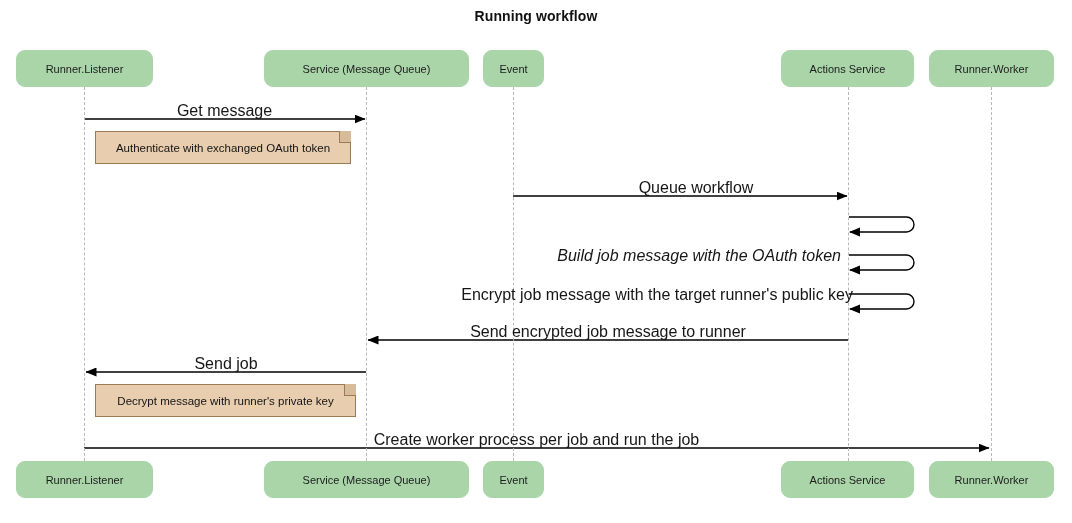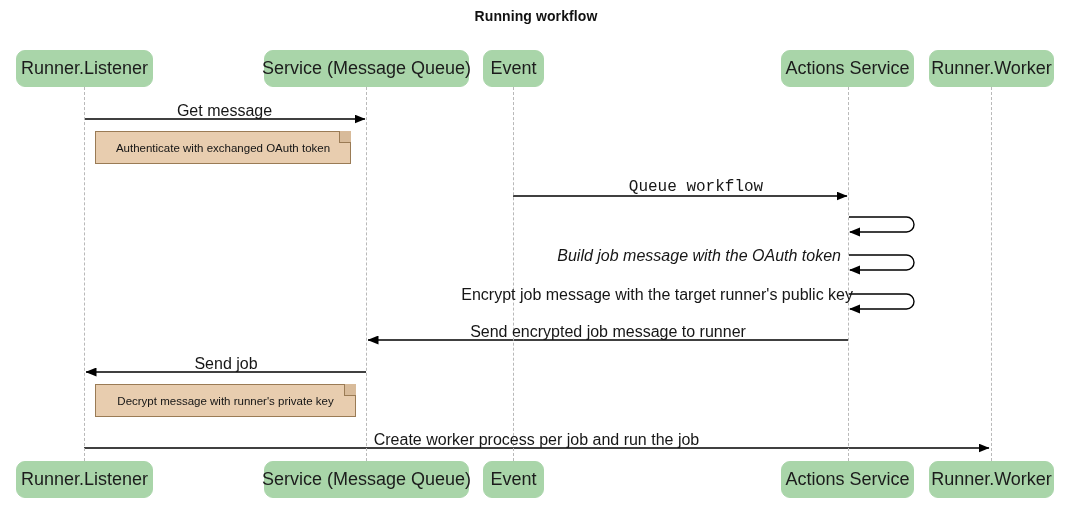--- a/index.html
+++ b/index.html
@@ -8,21 +8,21 @@
 
   #diagram{position:absolute;inset:0;width:1072px;height:523px;}
 
   .title{position:absolute;left:0;right:0;top:8px;text-align:center;
          font-size:14px;font-weight:bold;color:#111;letter-spacing:0.1px;}
 
   
   .plabel{position:absolute;box-sizing:border-box;
           background:#a9d5a9;border:1px solid #a9d5a9;border-radius:9px;
           display:flex;align-items:center;justify-content:center;
-          font-size:18px;color:#1c1c1c;white-space:nowrap;height:37px;}
+          font-size:11px;color:#1c1c1c;white-space:nowrap;height:37px;}
 
   
   .lifeline{position:absolute;width:0;border-left:1px dashed #b9b9b9;}
 
   
   svg.layer{position:absolute;left:0;top:0;width:1072px;height:523px;overflow:visible;}
 
   
   .msg{position:absolute;font-size:16px;color:#161616;white-space:nowrap;
        text-align:center;line-height:13px;}
@@ -92,21 +92,21 @@
     <div class="plabel" style="left: 264px; top: 50px; width: 205px;">Service (Message Queue)</div>
     <div class="plabel" style="left: 483px; top: 50px; width: 61px;">Event</div>
     <div class="plabel" style="left: 781px; top: 50px; width: 133px;">Actions Service</div>
     <div class="plabel" style="left: 929px; top: 50px; width: 125px;">Runner.Worker</div>
     <div class="plabel" style="left: 16px; top: 461px; width: 137px;">Runner.Listener</div>
     <div class="plabel" style="left: 264px; top: 461px; width: 205px;">Service (Message Queue)</div>
     <div class="plabel" style="left: 483px; top: 461px; width: 61px;">Event</div>
     <div class="plabel" style="left: 781px; top: 461px; width: 133px;">Actions Service</div>
     <div class="plabel" style="left: 929px; top: 461px; width: 125px;">Runner.Worker</div>
     <div class="msg" style="top: 104px; left: 84px; width: 281px;">Get message</div>
-    <div class="msg" style="top: 181px; left: 513px; width: 366px; font-family: Liberation Mono, monospace;">Queue workflow</div>
+    <div class="msg" style="top: 181px; left: 513px; width: 366px;">Queue workflow</div>
     <div class="msg" style="top: 249px; left: 0px; width: 845px; text-align: right; padding-right: 4px; box-sizing: border-box; font-style: italic;">Build job message with the OAuth token</div>
     <div class="msg" style="top: 288px; left: 12px; width: 845px; text-align: right; padding-right: 4px; box-sizing: border-box; padding-left: 36px;">Encrypt job message with the target runner's public key</div>
     <div class="msg" style="top: 325px; left: 368px; width: 480px;">Send encrypted job message to runner</div>
     <div class="msg" style="top: 357px; left: 86px; width: 280px;">Send job</div>
     <div class="msg" style="top: 433px; left: 84px; width: 905px;">Create worker process per job and run the job</div>
     <div class="note" style="left: 95px; top: 131px; width: 256px;">
       <span class="txt">Authenticate with exchanged OAuth token</span>
       <span class="fold"></span>
     </div>
     <div class="note" style="left: 95px; top: 384px; width: 261px;">

